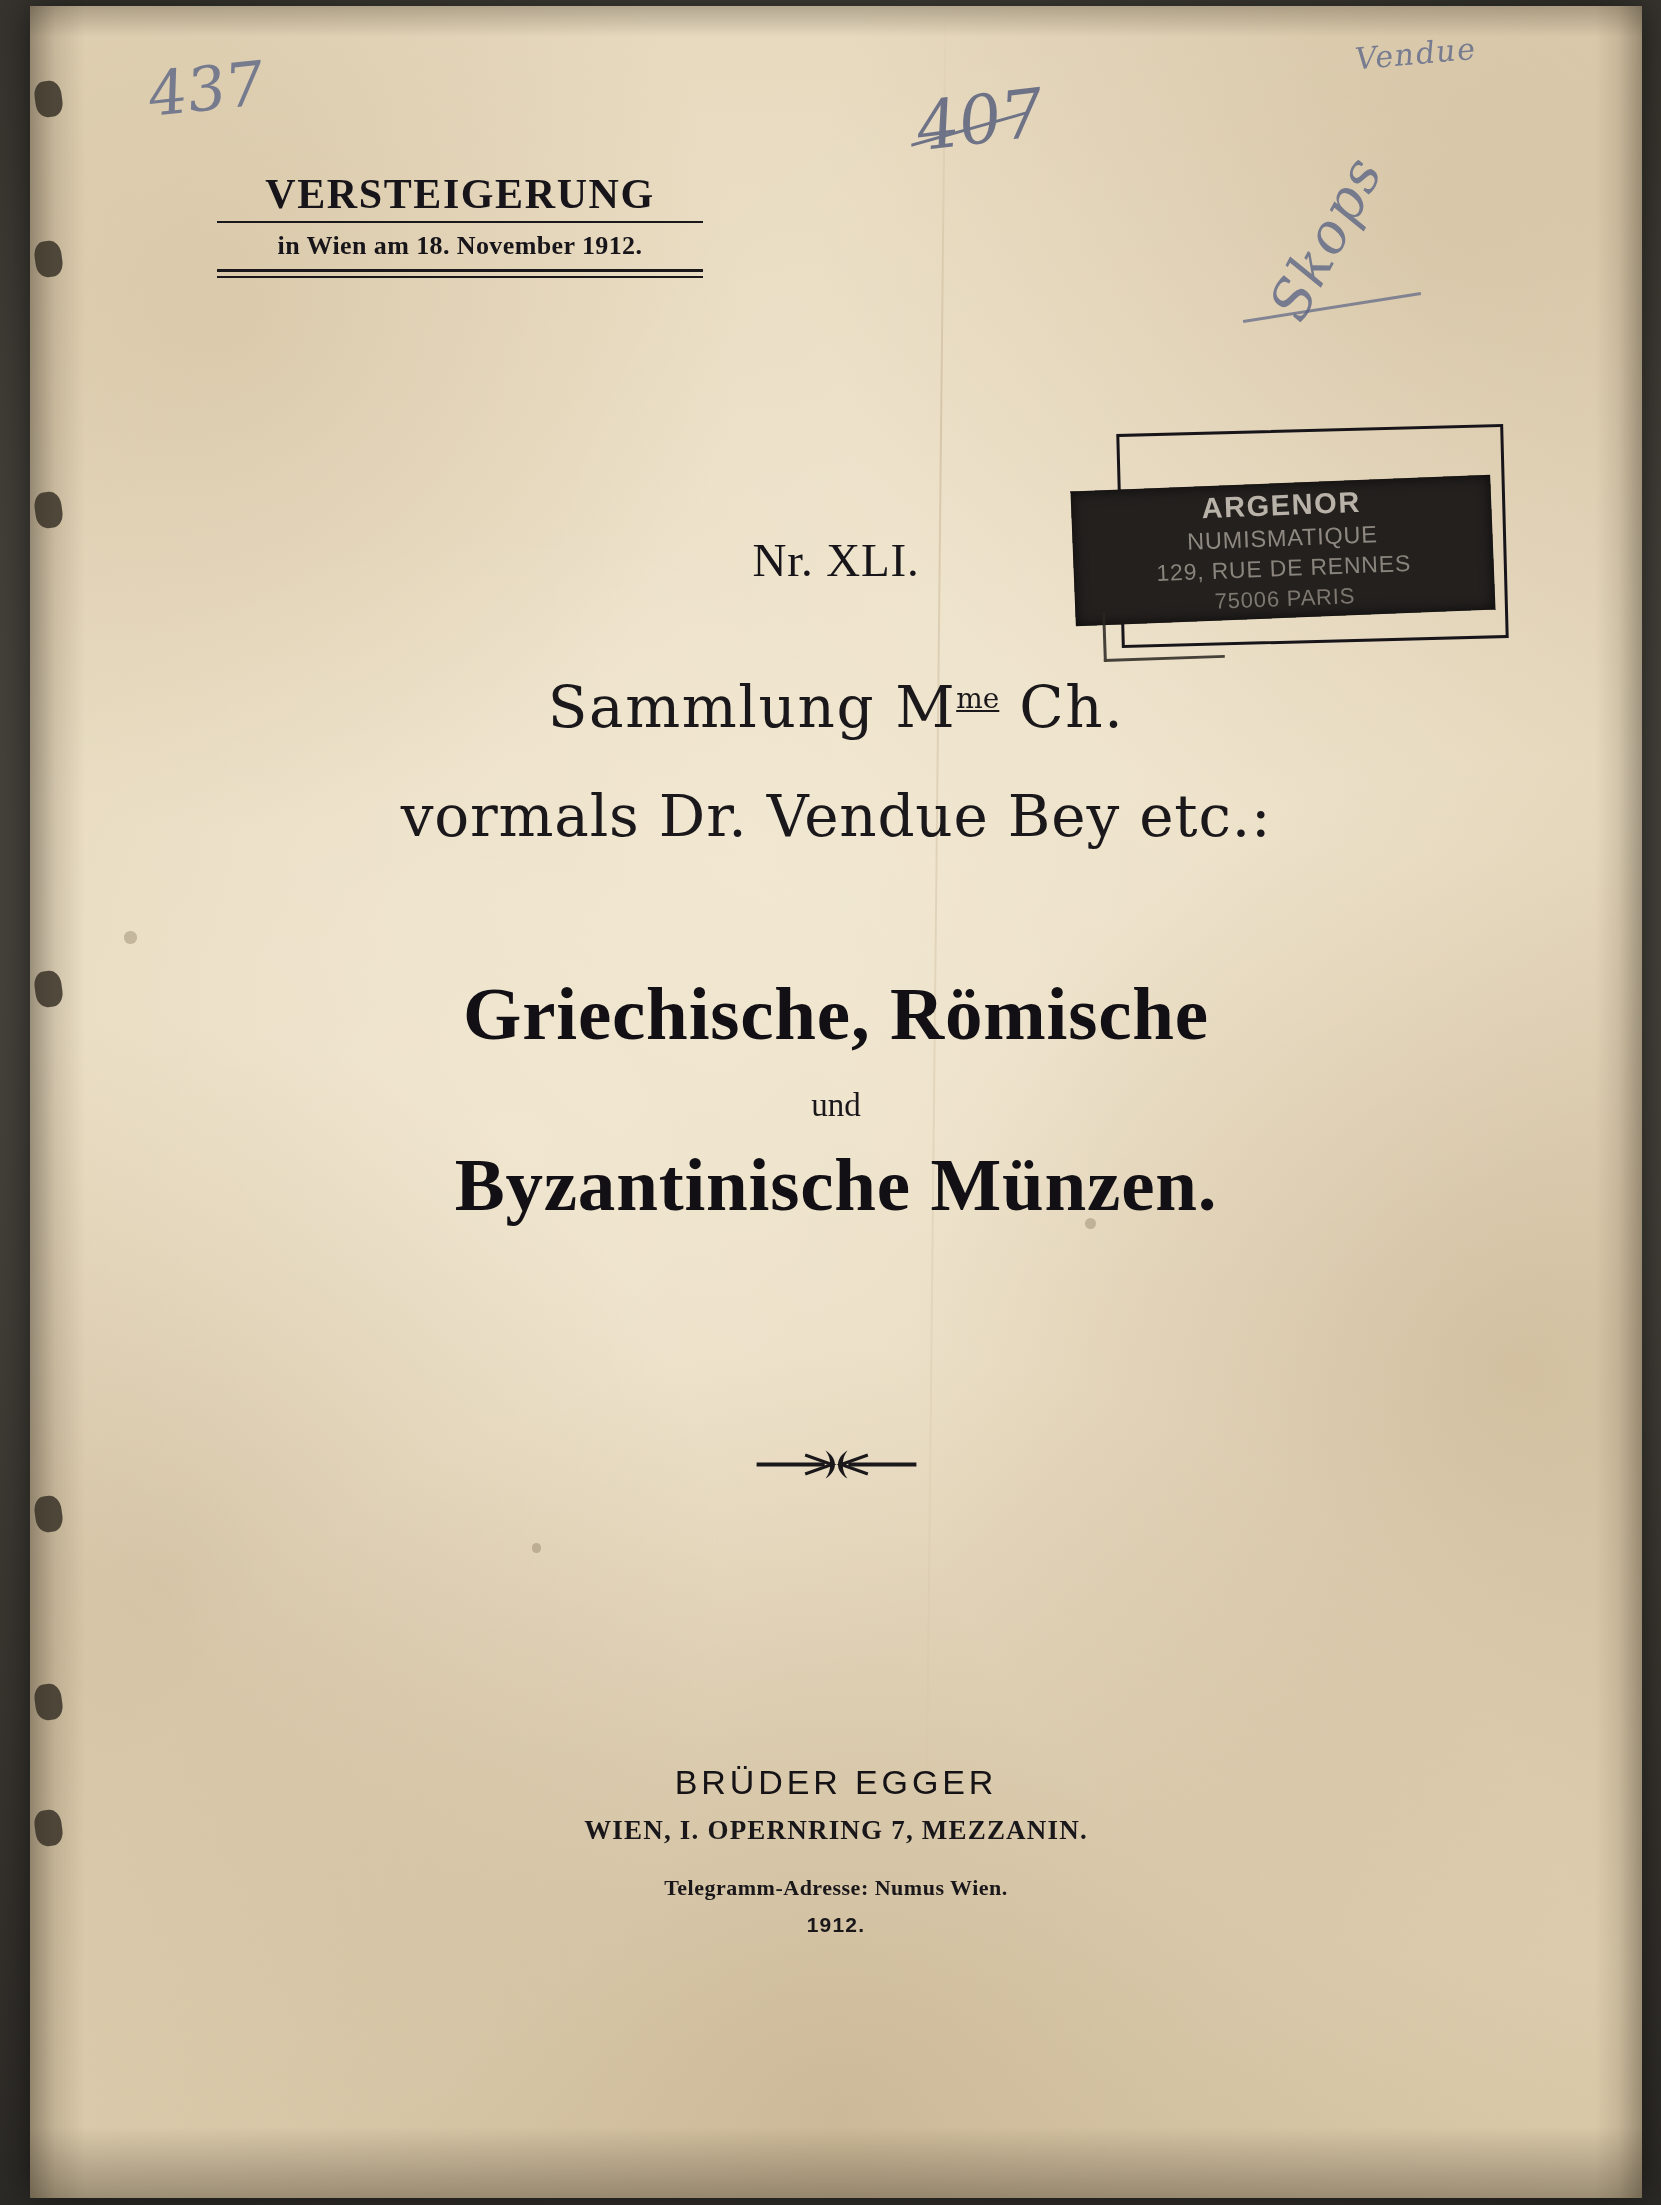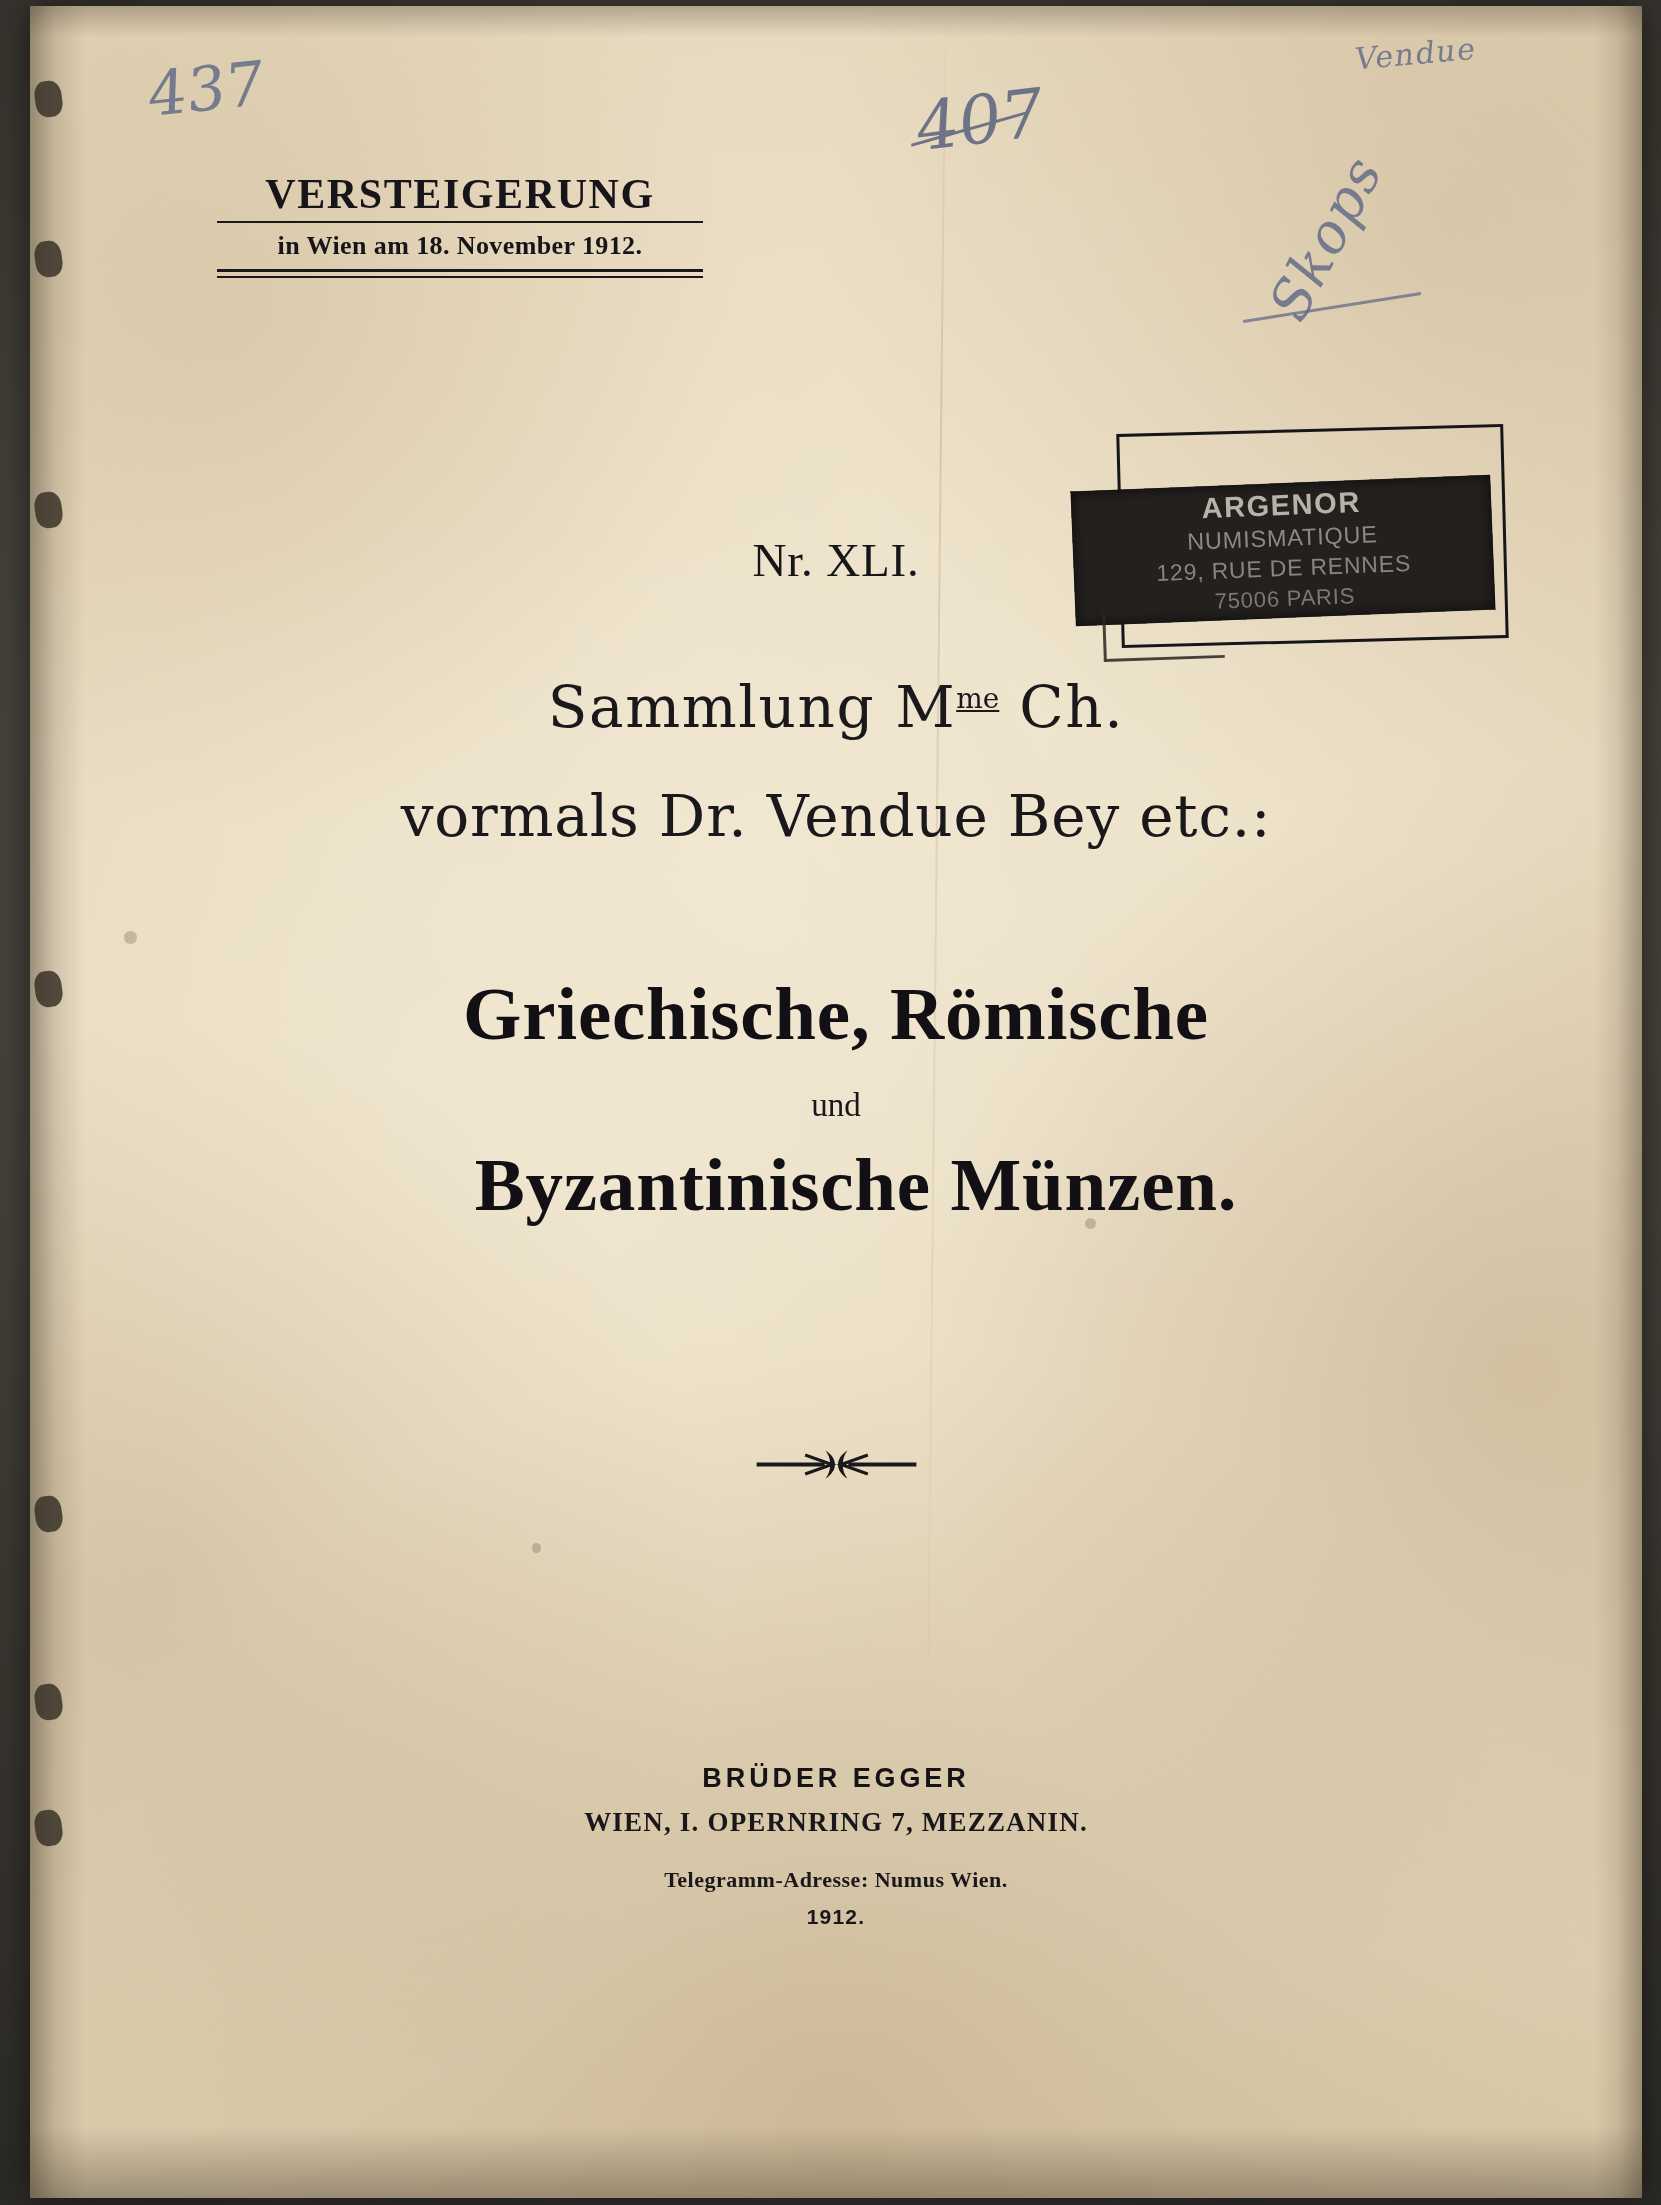--- a/index.html
+++ b/index.html
@@ -212,21 +212,20 @@
     position: absolute;
     left: 0;
     top: 1136px;
     width: 100%;
     text-align: center;
     font-size: 75px;
     font-weight: bold;
     font-family: "Liberation Serif", serif;
     letter-spacing: 0.8px;
     color: #121014;
-    padding-left: 20px;
   }
 
   
   .ornament {
     position: absolute;
     left: 0;
     top: 1435px;
     width: 100%;
     text-align: center;
   }
@@ -235,22 +234,22 @@
   
   .imprint {
     position: absolute;
     left: 0;
     top: 1757px;
     width: 100%;
     text-align: center;
   }
   .imprint-firm {
     font-family: "Liberation Sans", sans-serif;
-    font-weight: bold;
-    font-size: 27px;
+    font-weight: normal;
+    font-size: 34px;
     letter-spacing: 3.9px;
     color: #151316;
   }
   .imprint-addr {
     margin-top: 12.5px;
     font-family: Liberation Serif, serif;
     font-weight: bold;
     font-size: 27px;
     letter-spacing: 1.2px;
     color: #19171a;

